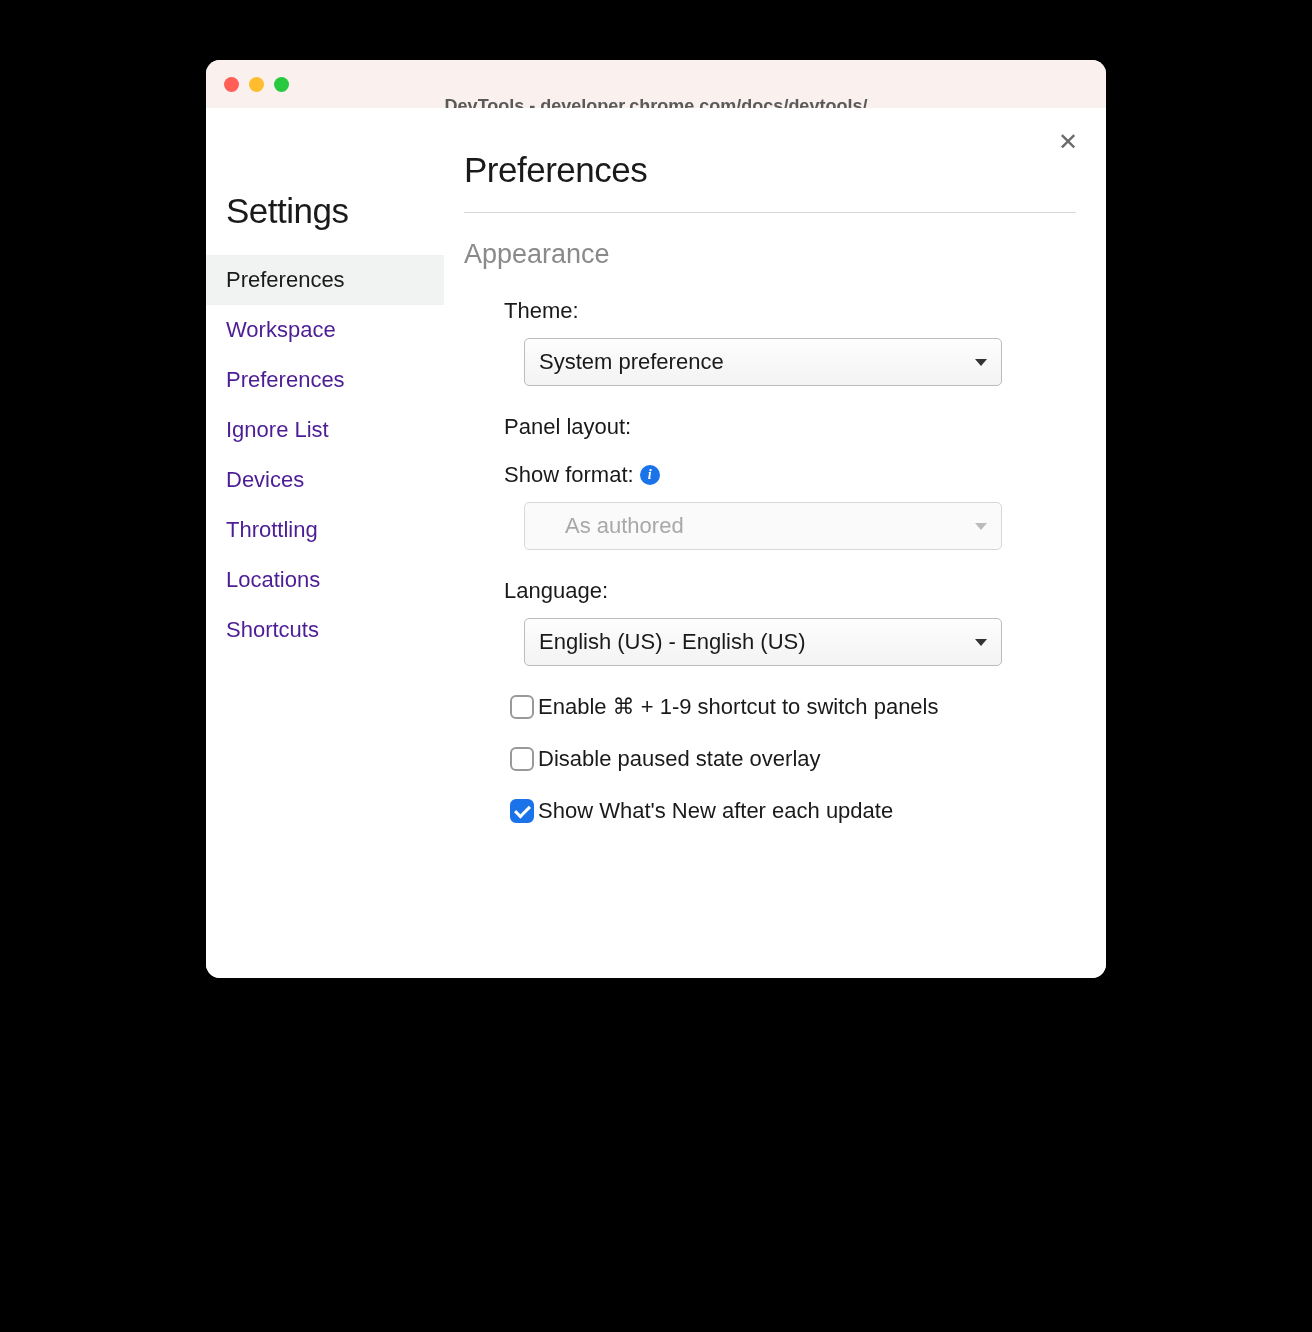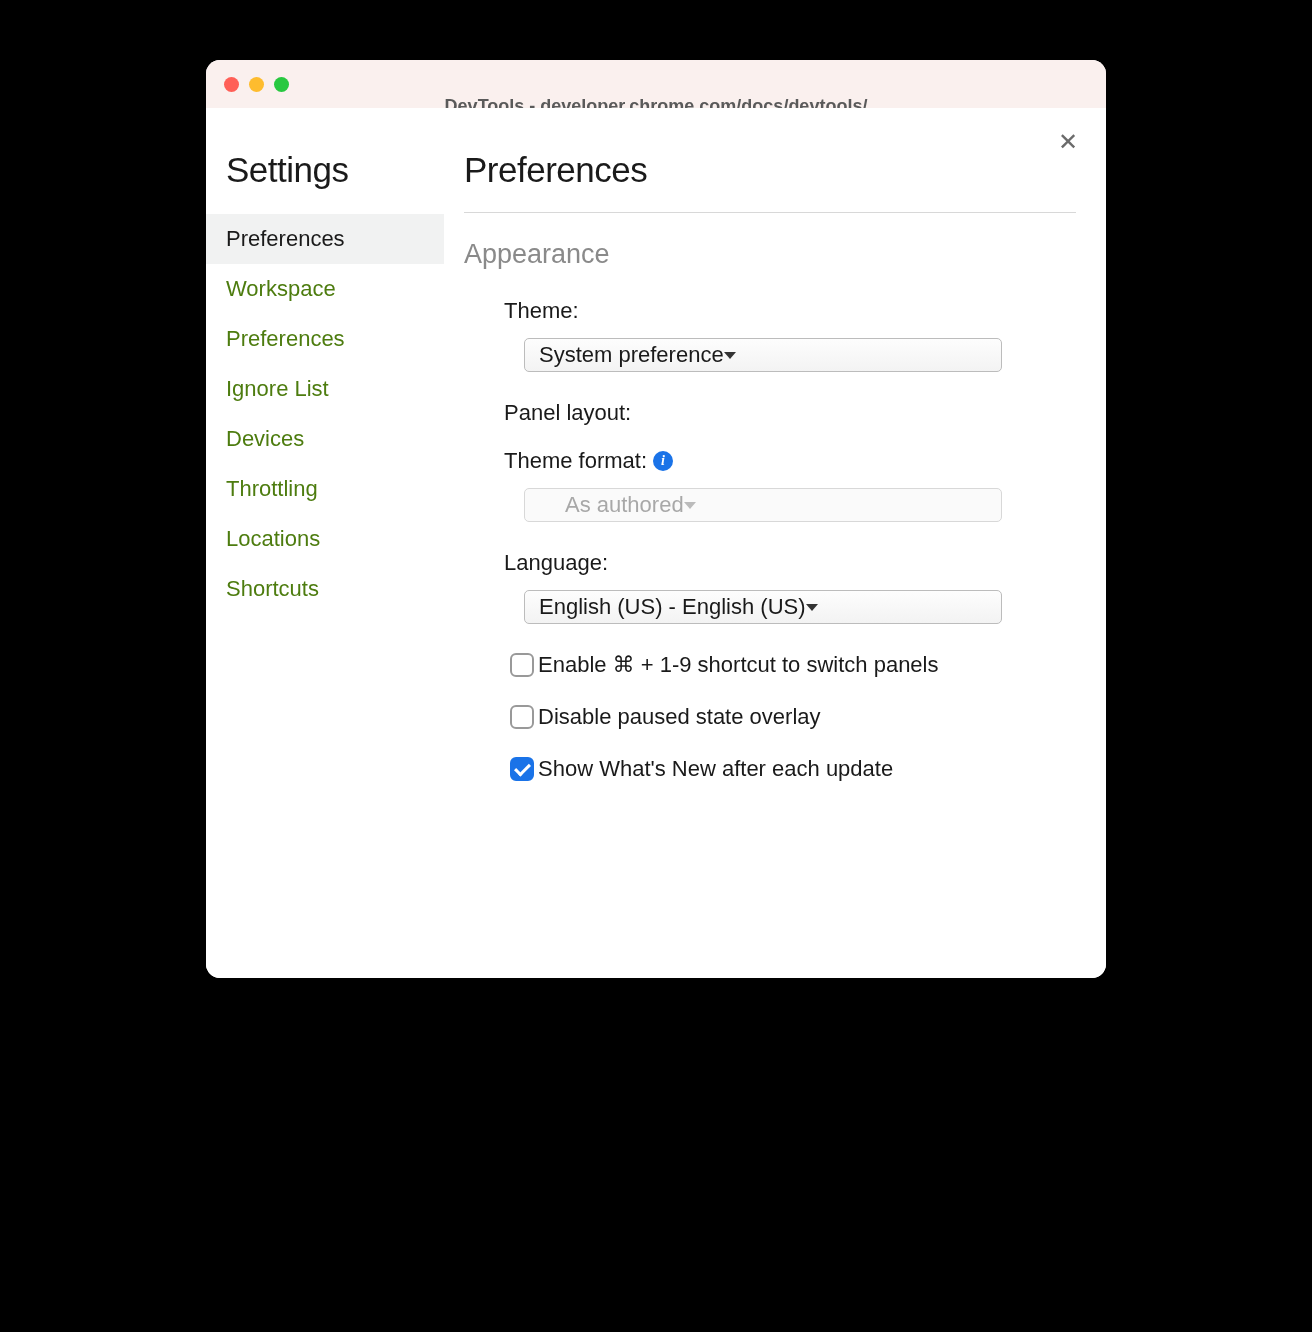--- a/index.html
+++ b/index.html
@@ -78,35 +78,36 @@
       color: #6b6b6b;
       cursor: pointer;
       font-weight: 300;
       line-height: 1;
     }
     
     .sidebar {
       width: 238px;
       padding-top: 42px;
       flex-shrink: 0;
+      margin-top: 41px;
     }
     
     .sidebar-title {
       font-size: 35px;
       font-weight: 400;
       color: #1a1a1a;
       letter-spacing: -0.5px;
       padding-left: 20px;
       margin-bottom: 24px;
     }
     
     .sidebar-item {
       padding: 12px 20px;
       font-size: 22px;
-      color: #4d7c0f;
+      color: #4c1d95;
       cursor: pointer;
       position: relative;
     }
     
     .sidebar-item.active {
       background: #f1f2f2;
       color: #1a1a1a;
     }
     
     .sidebar-item.active::before {
@@ -174,30 +175,30 @@
       font-family: Georgia, serif;
     }
     
     .select-wrap {
       padding-left: 20px;
       margin-bottom: 28px;
     }
     
     .select {
       width: 478px;
-      height: 34px;
+      height: 48px;
       background: linear-gradient(#fdfdfd, #f3f3f3);
       border: 1px solid #bcbcbc;
       border-radius: 5px;
       font-size: 22px;
       color: #1a1a1a;
       padding: 0 14px;
       display: flex;
       align-items: center;
-      justify-content: flex-start;
+      justify-content: space-between;
       cursor: pointer;
     }
     
     .select.disabled {
       background: #fafafa;
       color: #a8a8a8;
       border-color: #d8d8d8;
       cursor: default;
       padding-left: 40px;
     }
@@ -315,21 +316,21 @@
           </div>
         </div>
       </div>
 
       <div class="field">
         <div class="field-label">Panel layout:</div>
       </div>
 
       <div class="field">
         <div class="field-label">
-          <span>Theme format:</span>
+          <span>Show format:</span>
           <span class="info-icon">i</span>
         </div>
         <div class="select-wrap">
           <div class="select disabled">
             <span>As authored</span>
             <span class="caret"></span>
           </div>
         </div>
       </div>
 

